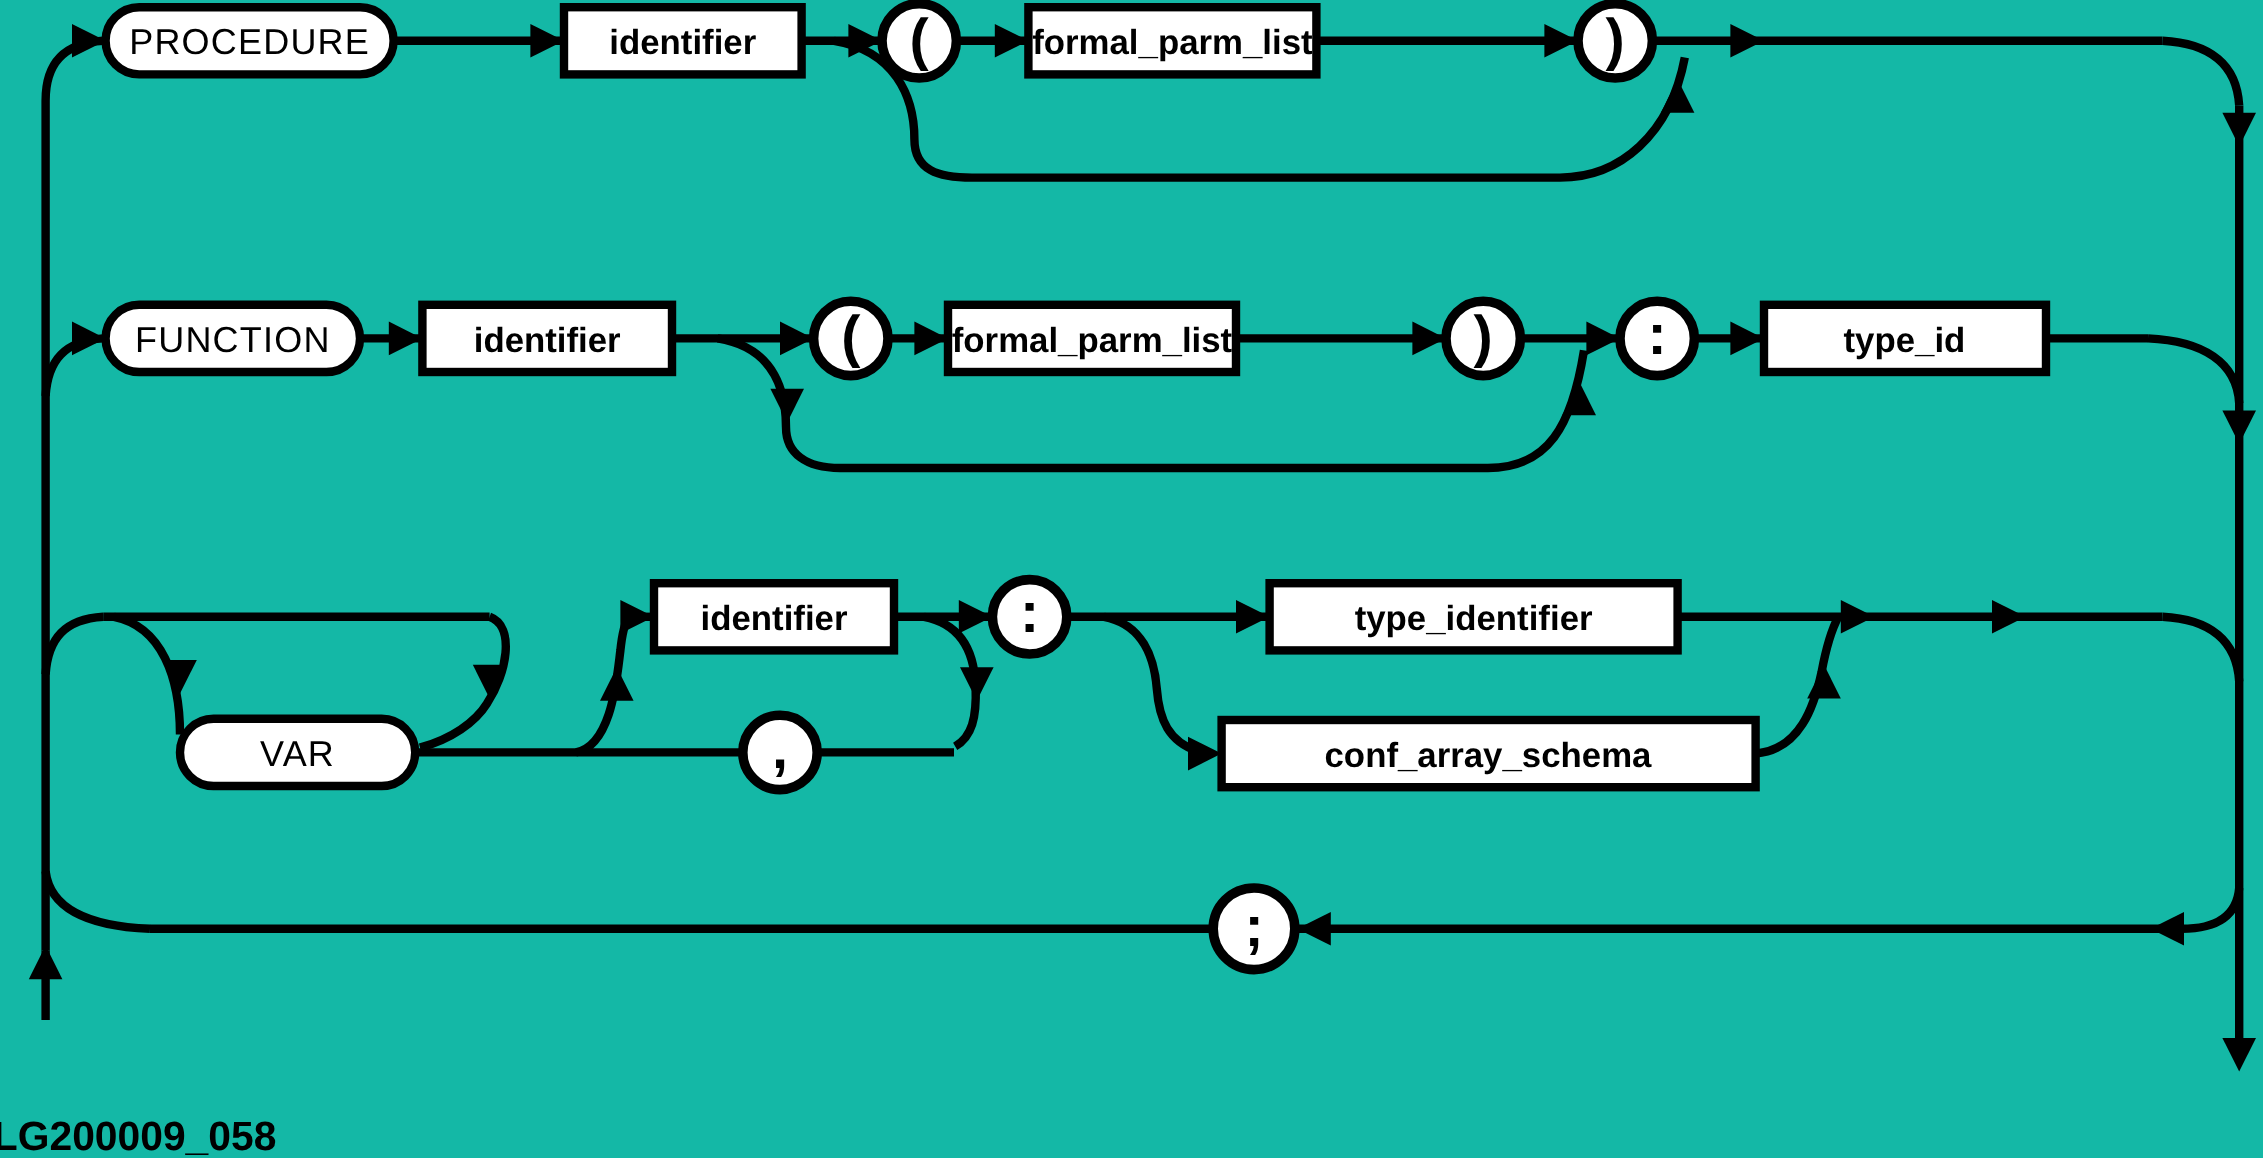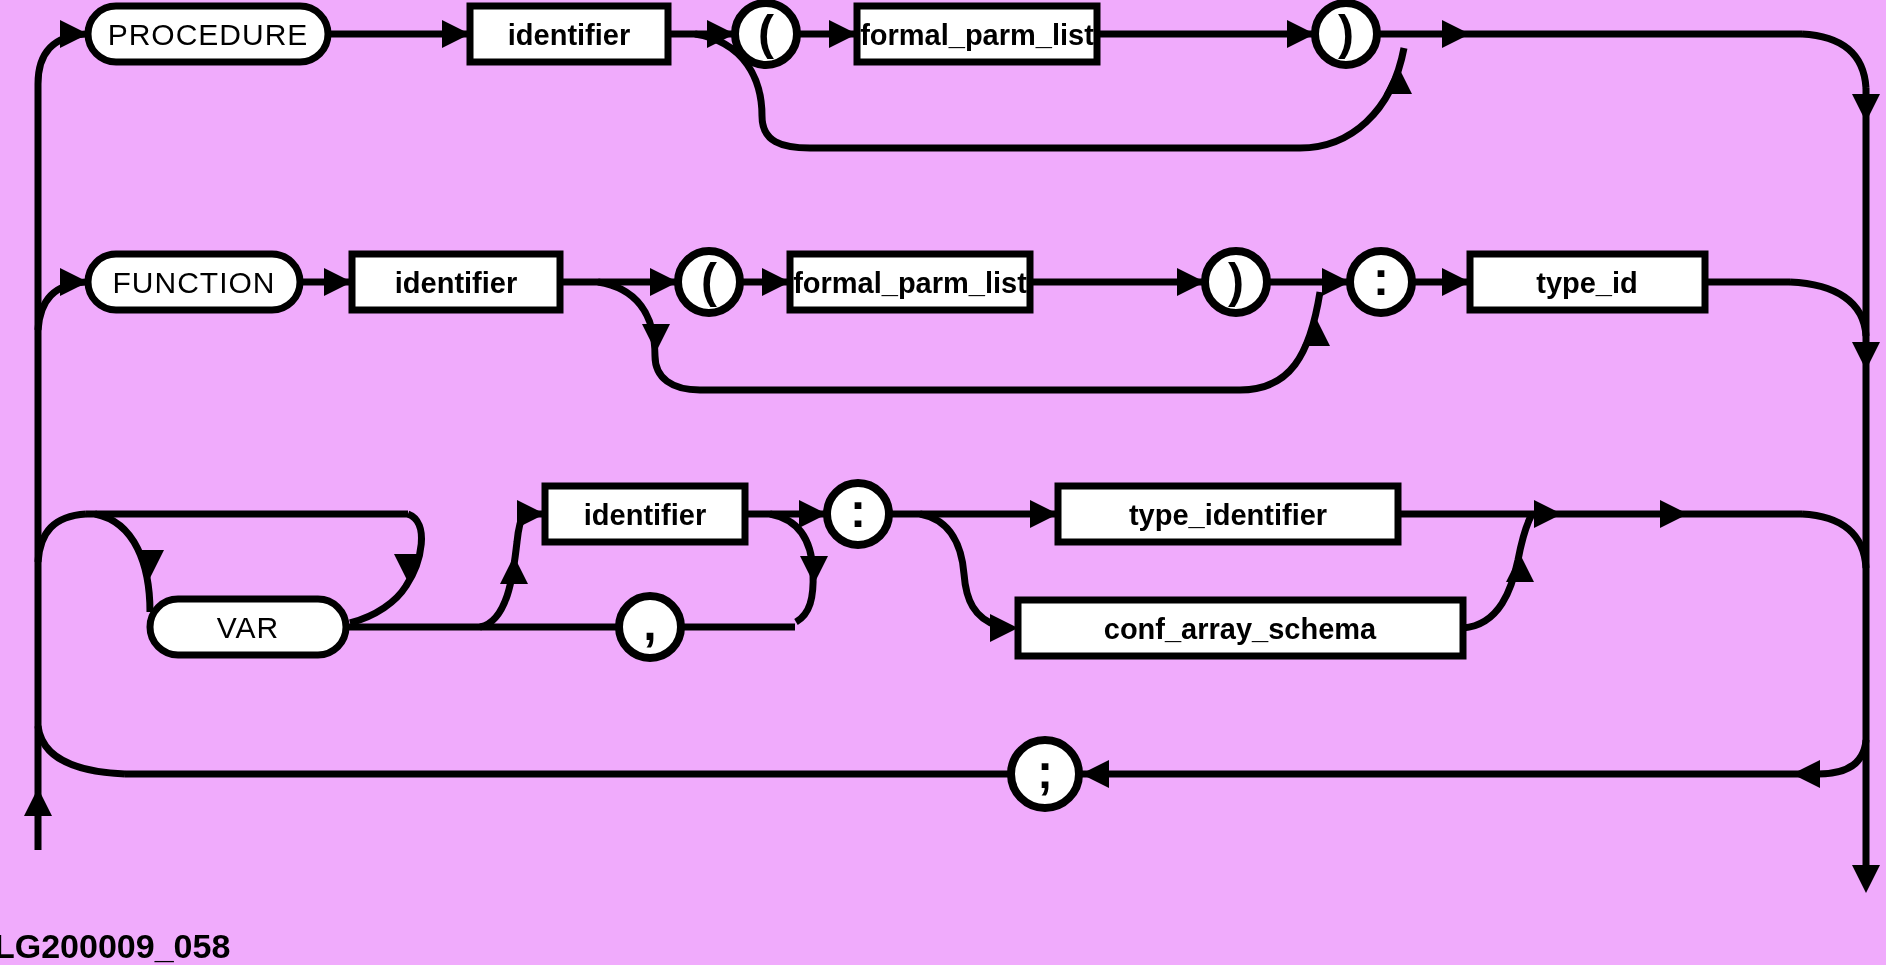--- a/index.html
+++ b/index.html
@@ -1,16 +1,16 @@
 <!DOCTYPE html>
 <html><head>
 <meta charset="utf-8">
 <style>
   html, body { margin: 0; padding: 0; background: #ffffff; }
-  .stage { width: 1886px; height: 965px; background: #f0abfc; position: relative; overflow: hidden; }
+  .stage { width: 1886px; height: 965px; background: #14b8a6; position: relative; overflow: hidden; }
   svg { display: block; }
   .line  { fill: none; stroke: #000000; stroke-width: 7; stroke-linecap: butt; }
   .node  { fill: #ffffff; stroke: #000000; stroke-width: 7; }
   .circ  { fill: #ffffff; stroke: #000000; stroke-width: 8; }
   .arrow { fill: #000000; stroke: none; }
   text   { fill: #000000; font-family: "Liberation Sans", "DejaVu Sans", sans-serif; }
   .term  { font-size: 30px; font-weight: 400; text-anchor: middle; letter-spacing: 1px; }
   .label { font-size: 29px; font-weight: 700; text-anchor: middle; }
   .punct { font-size: 48px; font-weight: 700; text-anchor: middle; }
   .caption { font-size: 34px; font-weight: 700; text-anchor: start; }

